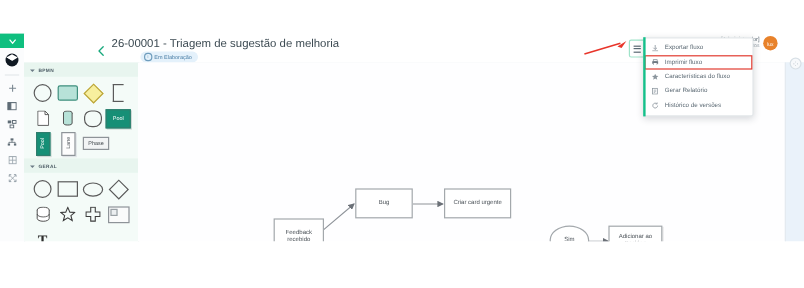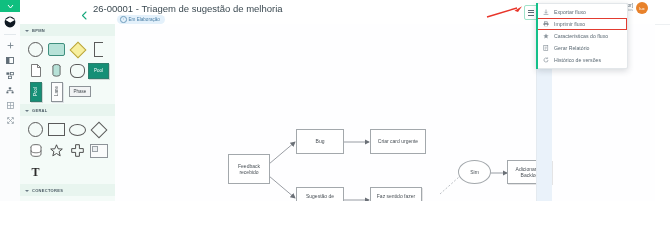--- a/index.html
+++ b/index.html
@@ -2,21 +2,21 @@
 <html><head>
 <meta charset="utf-8">
 <style>
   html,body{margin:0;padding:0;}
   body{
     width:670px;height:201px;overflow:hidden;
     font-family:"Liberation Sans",sans-serif;
     background:#ffffff;
     -webkit-font-smoothing:antialiased;
   }
-  #app{position:relative;width:552px;height:201px;}
+  #app{position:relative;width:670px;height:201px;margin-top:28px;}
 
   
   .rail{
     position:absolute;left:0;top:0;width:20px;height:201px;
     background:#fbfcfd;border-right:1px solid #e6eaee;
     display:flex;flex-direction:column;align-items:center;
   }
   .rail-logo-wrap{width:20px;height:12px;background:#0fbf7f;display:flex;align-items:center;justify-content:center;}
   .rail-logo-wrap svg{display:block;}
   .rail-brand{width:20px;height:20px;display:flex;align-items:center;justify-content:center;}

